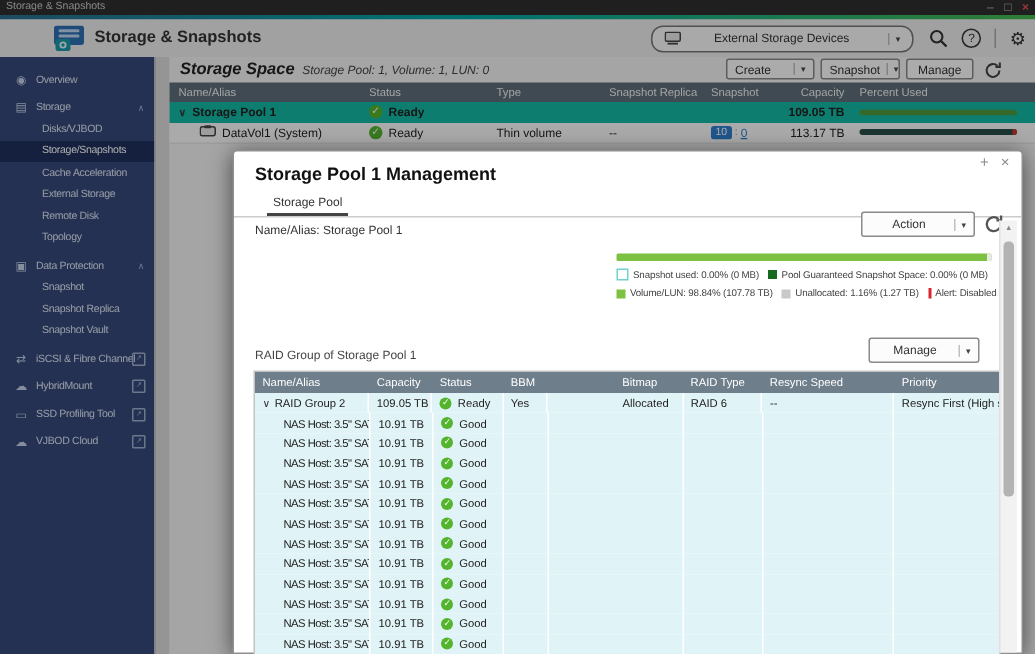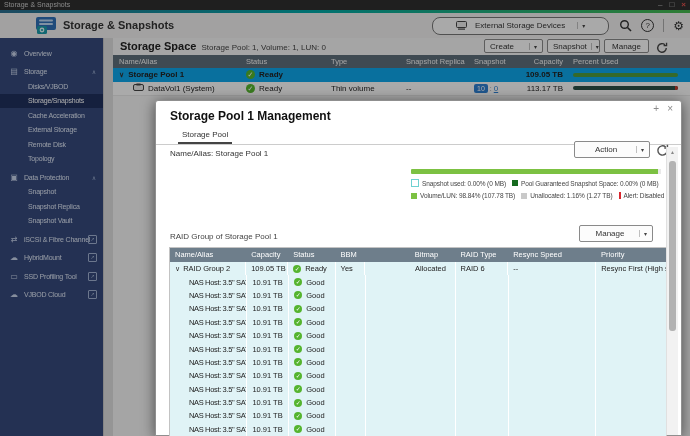--- a/index.html
+++ b/index.html
@@ -12,21 +12,21 @@
   .win-controls{position:absolute;right:4px;top:0;height:10px;display:flex;gap:7px;align-items:center;}
   .wc{font-size:8px;line-height:10px;color:#b5b5b5;cursor:default;}
   .wc.close{color:#e0514d;font-weight:bold;}
   .accent{position:absolute;left:0;top:10px;width:690px;height:3px;z-index:1;
     background:linear-gradient(90deg,#2c6e8f 0%,#00a7a7 45%,#46b84e 100%);}
   
   .appheader{position:absolute;left:0;top:13px;width:690px;height:25px;background:#efeeee;z-index:1;}
   .app-icon{position:absolute;left:36px;top:4px;width:20px;height:17px;}
   .app-title{position:absolute;left:63px;top:0;font-size:11px;font-weight:bold;color:#333;line-height:25px;}
   .hdr-right{position:absolute;right:6px;top:4px;height:17px;display:flex;align-items:center;gap:9px;}
-  .device-btn{height:16px;display:flex;align-items:center;gap:8px;padding:0 23px;background:#fafafa;
+  .device-btn{height:16px;display:flex;align-items:center;gap:22px;padding:0 8px;background:#fafafa;
     border:1px solid #777;border-radius:8px;font-size:8px;color:#333;}
   .device-btn .bcaret{font-size:6px;color:#444;}
   .hdr-ico{width:14px;height:14px;display:flex;align-items:center;justify-content:center;color:#333;}
   .help-circle{width:11px;height:11px;border:1px solid #333;border-radius:50%;font-size:8px;line-height:11px;
     text-align:center;color:#333;}
   .hdr-div{width:1px;height:13px;background:#aaa;}
   .gear{font-size:12px;color:#333;line-height:14px;}
   
   .sidebar{position:absolute;left:0;top:38px;width:103px;bottom:0;background:#35497b;z-index:1;padding-top:4px;box-sizing:border-box;}
   .s-item{position:relative;height:14.5px;display:flex;align-items:center;color:#dde4f2;font-size:7px;
@@ -35,39 +35,39 @@
   .s-item .s-icon{width:12px;margin-right:4px;font-size:8px;color:#c6d1e8;text-align:center;flex:none;}
   .s-item.child{padding-left:28px;}
   .s-item.selected{background:#20305c;color:#fff;}
   .s-caret{position:absolute;right:7px;font-size:6px;color:#9fb0d0;}
   .s-ext{position:absolute;right:6px;width:7px;height:7px;border:1px solid #9fb0d0;border-radius:1px;
     font-size:5px;line-height:6px;text-align:center;color:#9fb0d0;}
   .splitter{position:absolute;left:103px;top:38px;width:10px;bottom:0;background:#dcdcdc;border-left:1px solid #c4c4c4;box-sizing:border-box;z-index:1;}
   
   .content{position:absolute;left:113px;top:38px;right:0;bottom:0;background:#f3f3f3;z-index:1;}
   .page-head{position:relative;height:17px;}
-  .page-title{position:absolute;left:7px;top:2px;font-size:11px;font-weight:bold;color:#222;}
+  .page-title{position:absolute;left:7px;top:2px;font-size:11px;font-weight:bold;color:#222;font-style:italic;}
   .page-sub{font-size:8px;font-weight:normal;color:#444;margin-left:5px;}
   .toolbar{position:absolute;right:22px;top:1px;display:flex;gap:4px;align-items:center;}
   .tbtn{height:14px;box-sizing:border-box;display:flex;align-items:center;justify-content:space-between;
     background:#fcfcfc;border:1px solid #8a8a8a;border-radius:2px;font-size:8px;color:#333;padding:0 5px;}
   .tbtn.no-caret{justify-content:center;}
   .bcaret{font-size:6px;color:#444;padding-left:4px;margin-left:4px;border-left:1px solid #c0c0c0;}
   .device-btn .bcaret,.dlg .bcaret{border-left:1px solid #c0c0c0;}
   .refresh-ico{width:12px;height:12px;margin-left:3px;}
   
   .m-header{display:flex;height:13px;background:#5e6e7a;}
   .m-header .mh{font-size:7.5px;color:#f1f1f1;line-height:13px;padding-left:6px;box-sizing:border-box;white-space:nowrap;overflow:hidden;}
   .m-row{display:flex;height:13.5px;align-items:center;}
   .m-row .mc{font-size:8px;color:#222;box-sizing:border-box;padding-left:6px;display:flex;align-items:center;white-space:nowrap;overflow:hidden;}
   .cw0{width:127px;}.cw1{width:85px;}.cw2{width:75px;}.cw3{width:68px;}.cw4{width:55px;}
   .cw5{width:44px;justify-content:flex-end;padding-right:4px;padding-left:0;}
   .cw5h{width:44px;text-align:right;padding-right:4px;padding-left:0;}
   .cw6{flex:1;}
-  .row-pool{background:#0ea5e9;font-weight:bold;}
+  .row-pool{background:#14b8a6;font-weight:bold;}
   .row-vol{background:#fbfbfb;border-bottom:1px solid #e6e6e6;}
   .rowcaret{font-size:7px;color:#333;margin-right:4px;}
   .chk{width:9px;height:9px;border-radius:50%;background:#55b42e;color:#fff;font-size:7px;line-height:9px;
     text-align:center;margin-right:4px;flex:none;font-weight:normal;}
   .vol-ico{margin:0 4px 0 14px;flex:none;}
   .bar{height:4px;border-radius:2px;width:105px;}
   .bar-pool{background:#4f9b3e;}
   .bar-vol{background:#2b4f47;position:relative;}
   .bar-vol::after{content:"";position:absolute;right:0;top:0;width:3px;height:4px;background:#c23b2e;border-radius:0 2px 2px 0;}
   .snap-badge{background:#2f7fd0;color:#fff;font-size:7px;line-height:9px;padding:0 3px;border-radius:2px;font-weight:normal;}

